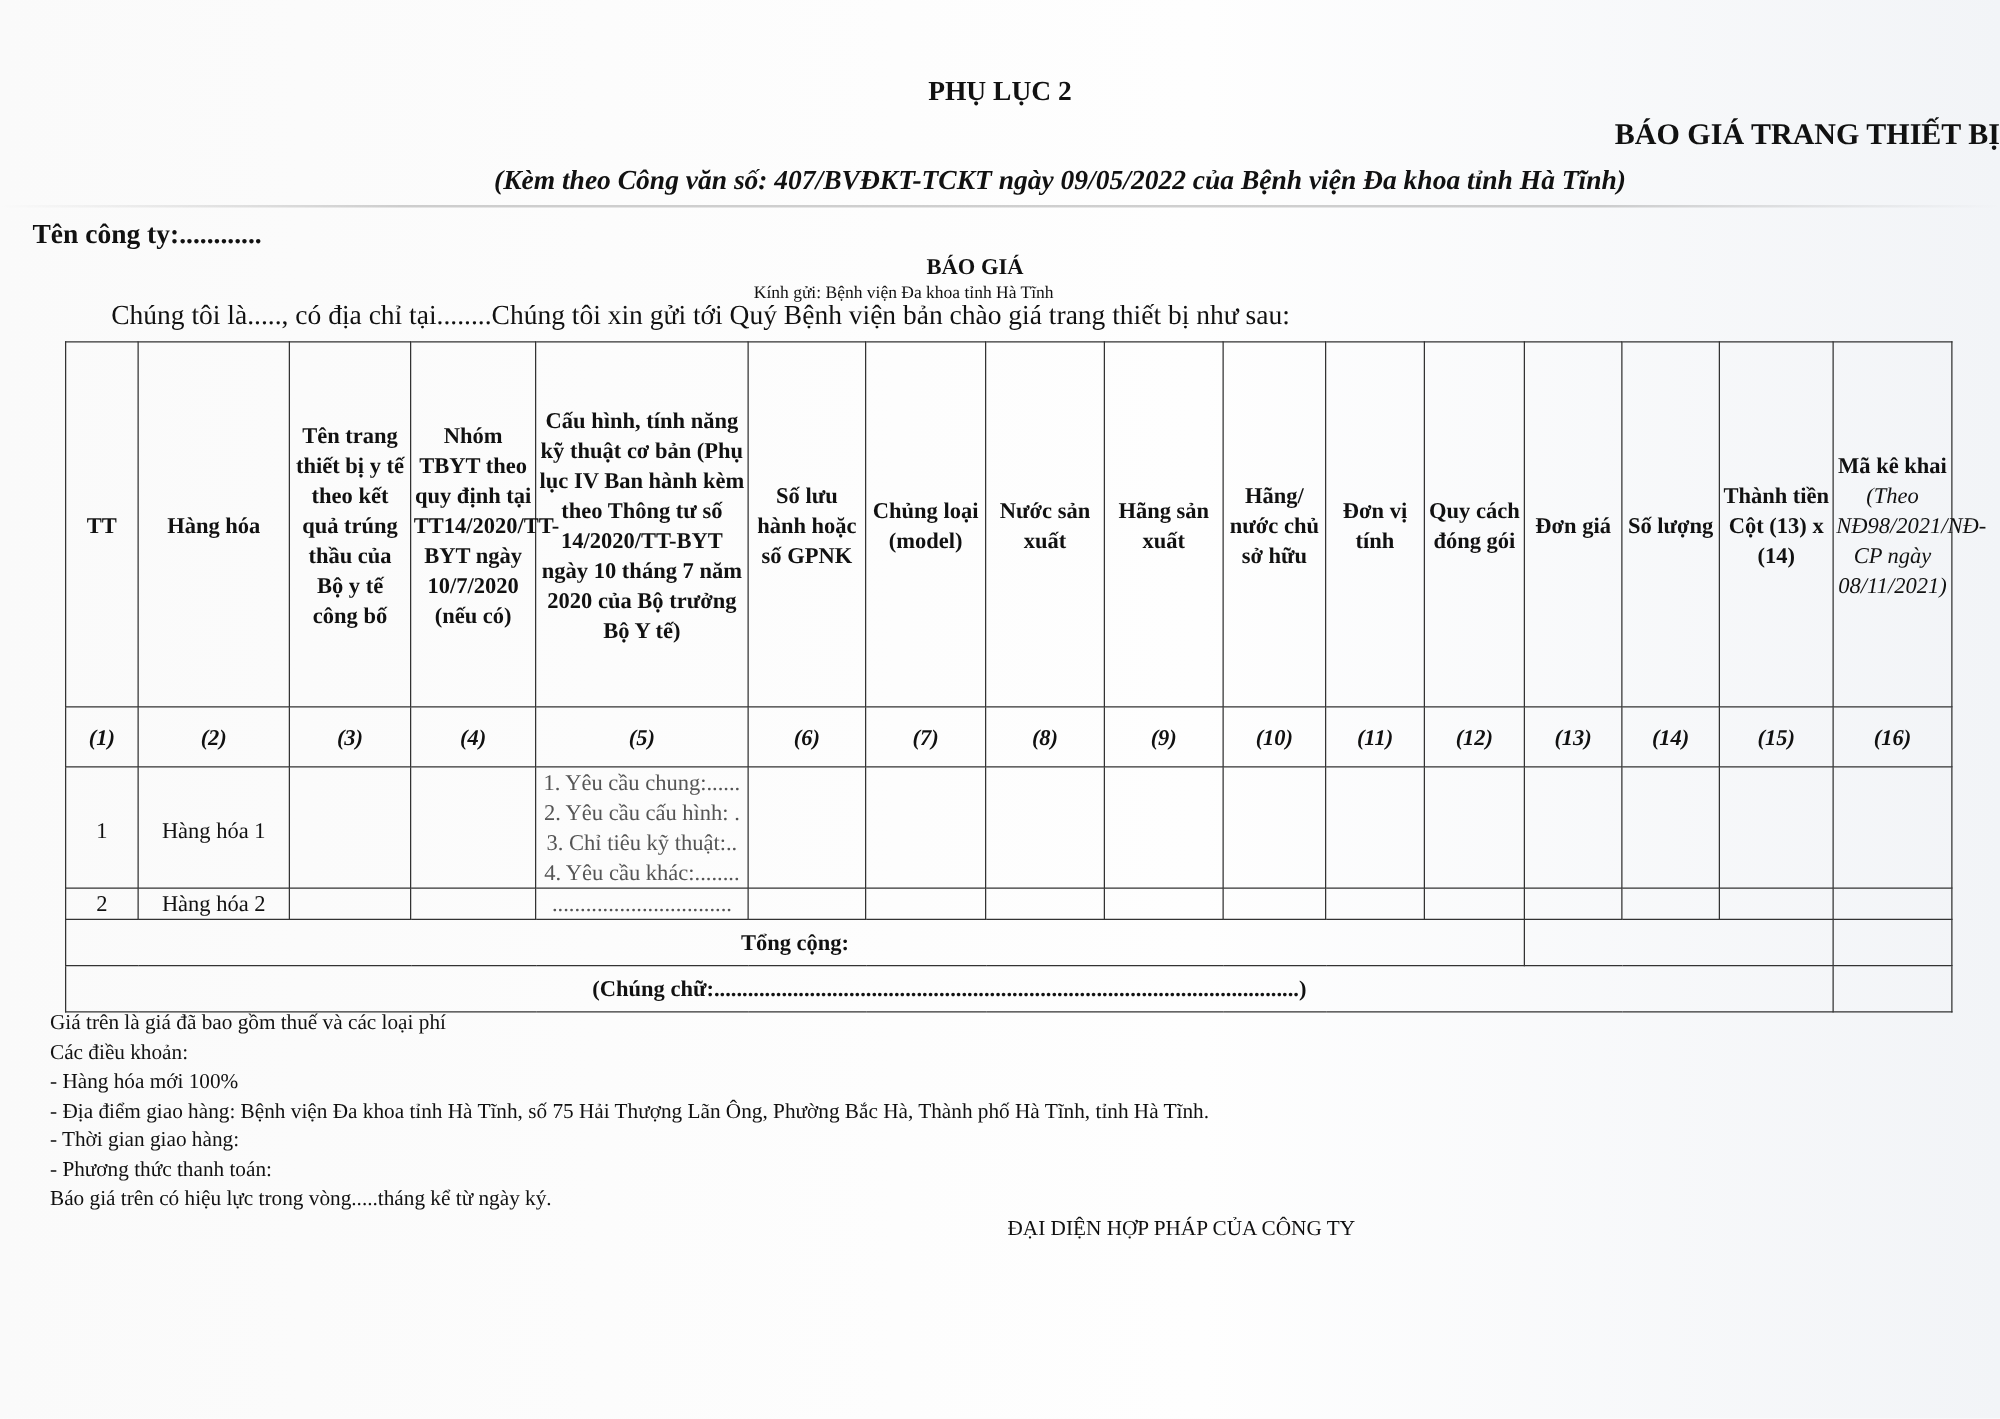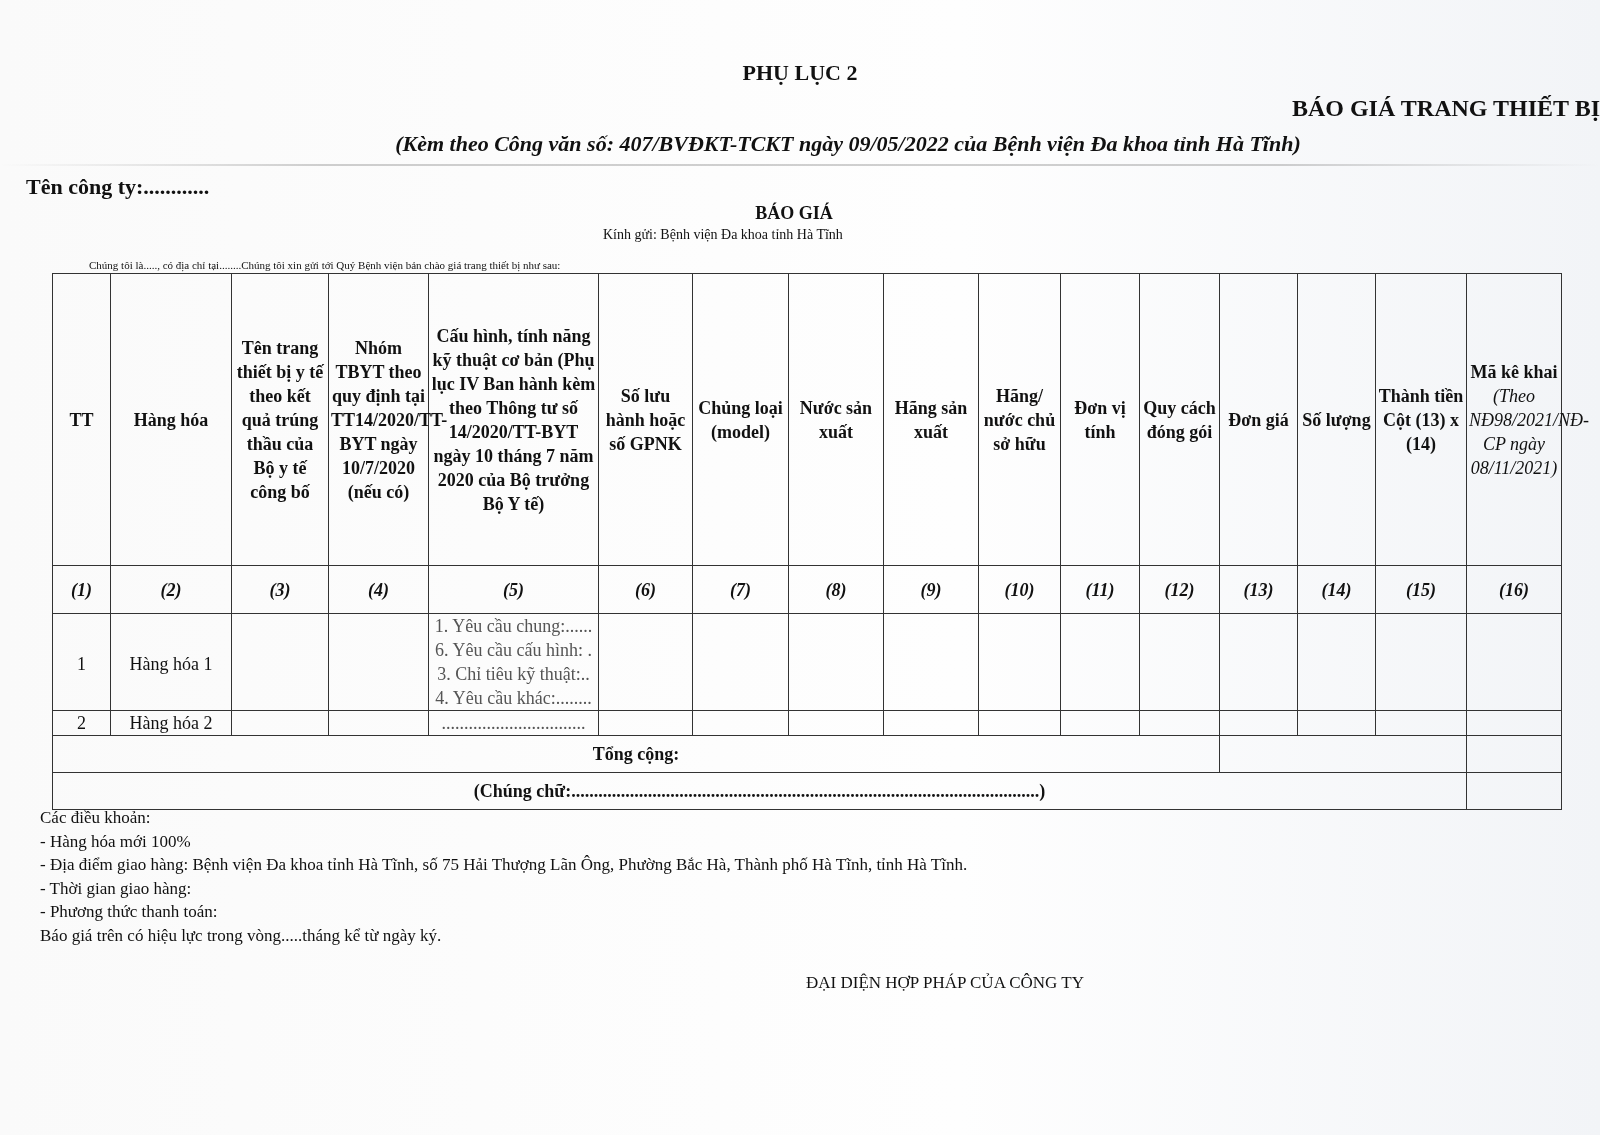--- a/index.html
+++ b/index.html
@@ -11,23 +11,23 @@
   .page-bg {
     position: absolute; inset: 0;
     background: linear-gradient(90deg, #fafafa 0%, #fefefe 60%, #f2f4f7 100%);
   }
   .abs { position: absolute; }
   .title-1 { top: 60px; left: 0; width: 1600px; text-align: center; font-weight: bold; font-size: 22px; }
   .title-2 { top: 95px; left: 0; width: 1600px; text-align: right; font-weight: bold; font-size: 24px; }
   .title-3 { top: 131px; left: 0; width: 1600px; text-align: center; font-weight: bold; font-style: italic; font-size: 22px; margin-left: 48px; }
   .scan-line { top: 164px; left: 0; width: 1600px; height: 2px; background: linear-gradient(90deg, rgba(120,120,120,0.0), rgba(120,120,120,0.35) 20%, rgba(120,120,120,0.35) 80%, rgba(120,120,120,0.0)); }
   .company { top: 174px; left: 26px; font-weight: bold; font-size: 22px; text-align: right; }
-  .quote-title { top: 203px; left: 0; width: 1560px; text-align: center; font-weight: bold; font-size: 18px; padding-left: 14px; }
+  .quote-title { top: 203px; left: 0; width: 1560px; text-align: center; font-weight: bold; font-size: 18px; padding-left: 0; }
   .kinh-gui { top: 227px; left: 603px; font-size: 14px; }
-  .intro { top: 259px; left: 89px; font-size: 11px; font-family: Liberation Serif, serif; }
+  .intro { top: 239px; left: 89px; font-size: 22px; font-family: Liberation Serif, serif; }
 
   table.grid {
     position: absolute; top: 273px; left: 52px;
     border-collapse: collapse; table-layout: fixed;
     width: 1509px;
   }
   table.grid td, table.grid th {
     border: 1.3px solid #333; padding: 0 2px; vertical-align: middle; text-align: center;
     font-size: 18px; line-height: 24px;
   }
@@ -126,21 +126,21 @@
     <td>(15)</td>
     <td>(16)</td>
   </tr>
   <tr class="row1">
     <td class="tt">1</td>
     <td class="name">Hàng hóa 1</td>
     <td></td>
     <td></td>
     <td class="spec">
       <div>1. Yêu cầu chung:......</div>
-      <div>6. Yêu cầu cấu hình: .</div>
+      <div>2. Yêu cầu cấu hình: .</div>
       <div>3. Chỉ tiêu kỹ thuật:..</div>
       <div>4. Yêu cầu khác:........</div>
     </td>
     <td></td>
     <td></td>
     <td></td>
     <td></td>
     <td></td>
     <td></td>
     <td></td>
@@ -175,20 +175,21 @@
     <td></td>
   </tr>
   <tr class="inwords">
     <td colspan="15" class="label-bold label-words">(Chúng chữ:........................................................................................................)</td>
     <td></td>
   </tr>
 </tbody>
   </table>
 
 <div class="abs notes">
+  <div>Giá trên là giá đã bao gồm thuế và các loại phí</div>
   <div>Các điều khoản:</div>
   <div>- Hàng hóa mới 100%</div>
   <div>- Địa điểm giao hàng: Bệnh viện Đa khoa tỉnh Hà Tĩnh, số 75 Hải Thượng Lãn Ông, Phường Bắc Hà, Thành phố Hà Tĩnh, tỉnh Hà Tĩnh.</div>
   <div>- Thời gian giao hàng:</div>
   <div>- Phương thức thanh toán:</div>
   <div>Báo giá trên có hiệu lực trong vòng.....tháng kể từ ngày ký.</div>
 </div>
 
 <div class="abs signature">ĐẠI DIỆN HỢP PHÁP CỦA CÔNG TY</div>
 

